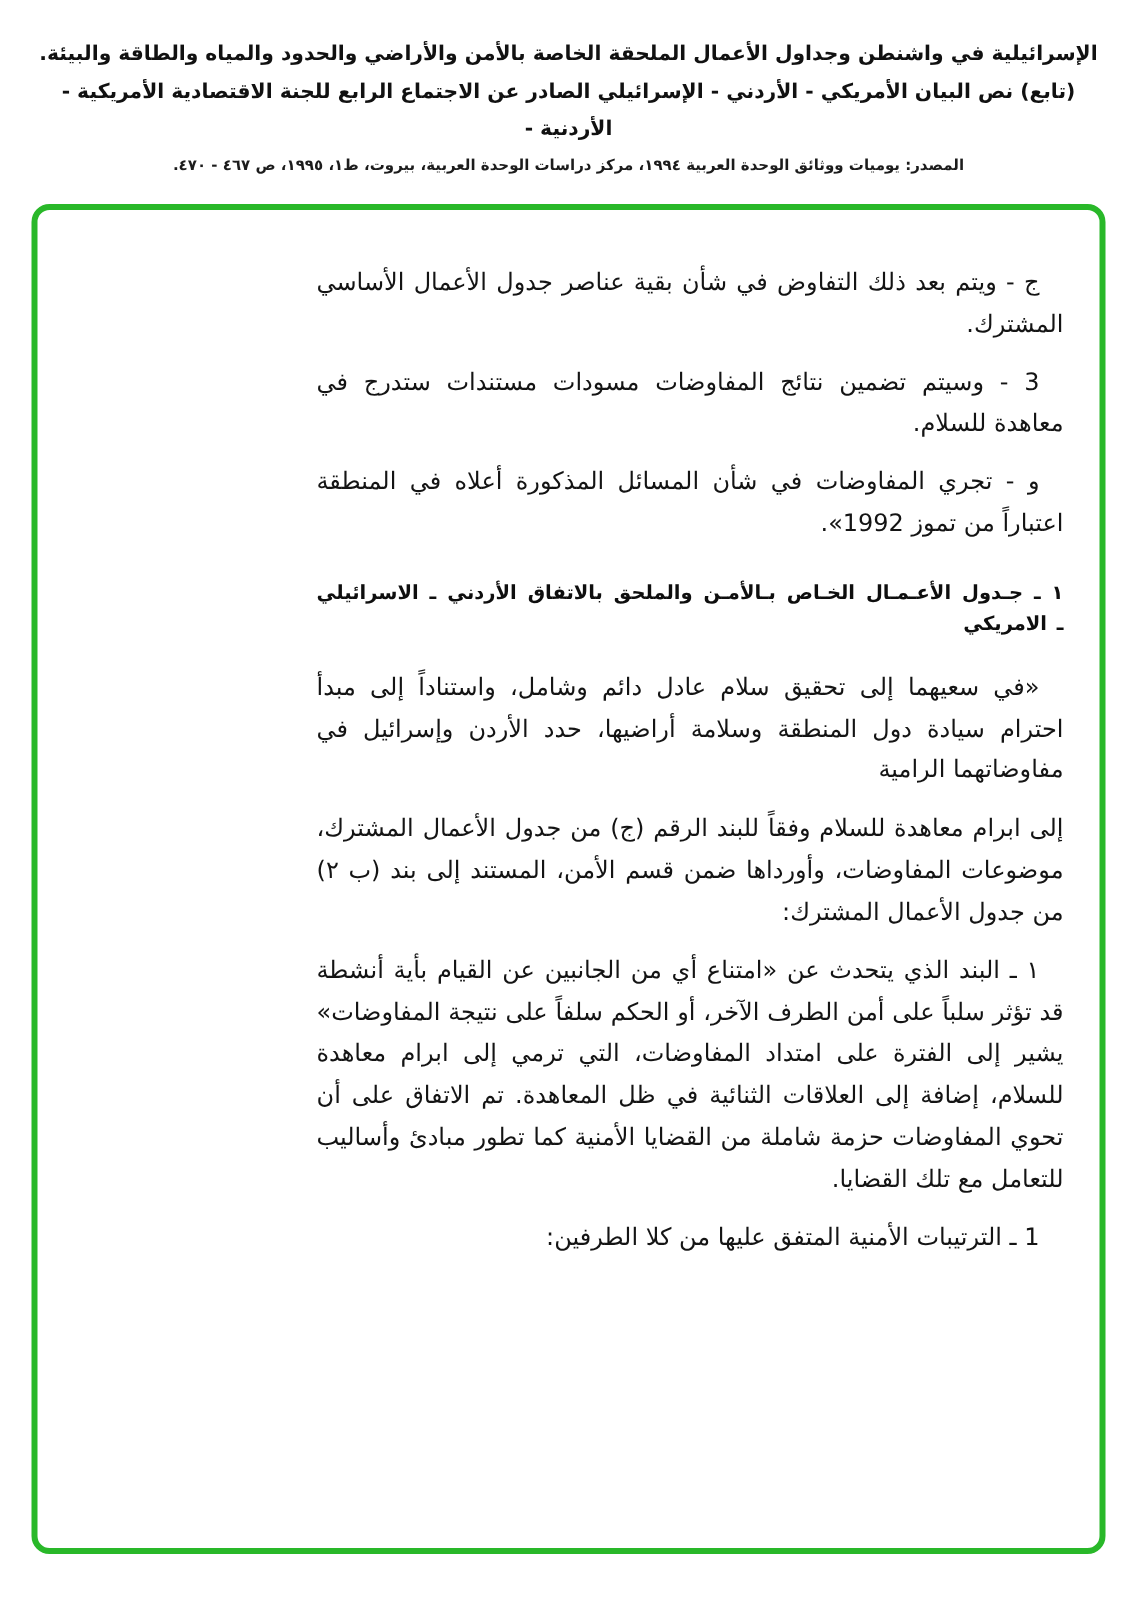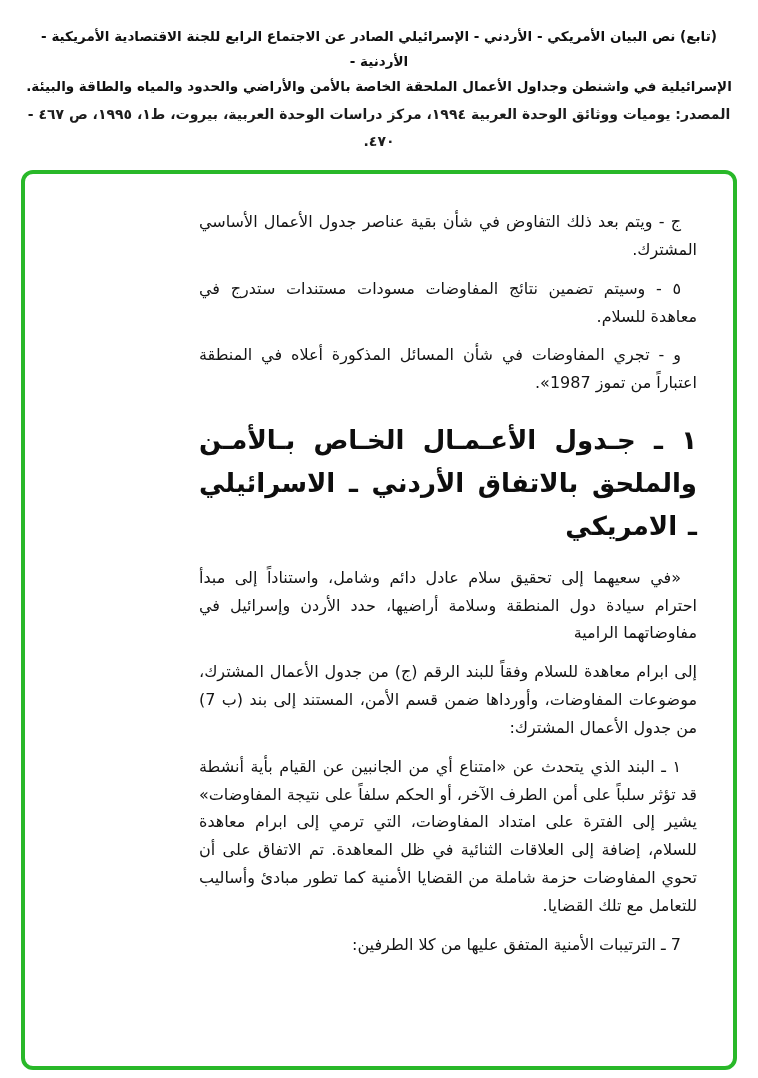--- a/index.html
+++ b/index.html
@@ -27,78 +27,78 @@
     direction: rtl;
   }
   .doc-header .title-line {
     font-weight: bold;
     font-size: 13.5px;
     line-height: 1.85;
     color: #111;
   }
   .doc-header .source-line {
     font-weight: bold;
-    font-size: 14px;
+    font-size: 10px;
     line-height: 1.9;
     margin-top: 2px;
     color: #1c1c1c;
   }
   .frame {
     box-sizing: border-box;
     margin: 16px 21px 0 21px;
     width: 716px;
     height: 900px;
     border: 4px solid #29b829;
     border-radius: 12px;
     background: #ffffff;
     overflow: hidden;
   }
   .text-column {
     direction: rtl;
     width: 498px;
-    margin: 34px 36px 0 auto;
+    margin: 34px 24px 0 auto;
     text-align: justify;
     font-size: 16px;
     line-height: 1.74;
     color: #141414;
   }
   .para {
     margin: 0 0 11px 0;
     text-indent: 16px;
   }
   .para.no-indent {
     text-indent: 0;
   }
   .section-heading {
     font-weight: bold;
-    font-size: 26px;
+    font-size: 13px;
     line-height: 1.65;
     margin: 22px 0 16px 0;
     text-indent: 0;
     word-spacing: 2px;
     color: #0e0e0e;
   }
 </style>
 </head>
 <body>
 
 <div class="page">
 
   <div class="doc-header">
+    <div class="title-line">الإسرائيلية في واشنطن وجداول الأعمال الملحقة الخاصة بالأمن والأراضي والحدود والمياه والطاقة والبيئة.</div>
     <div class="title-line">(تابع) نص البيان الأمريكي - الأردني - الإسرائيلي الصادر عن الاجتماع الرابع للجنة الاقتصادية الأمريكية - الأردنية -</div>
-    <div class="title-line">الإسرائيلية في واشنطن وجداول الأعمال الملحقة الخاصة بالأمن والأراضي والحدود والمياه والطاقة والبيئة.</div>
     <div class="source-line">المصدر: يوميات ووثائق الوحدة العربية ١٩٩٤، مركز دراسات الوحدة العربية، بيروت، ط١، ١٩٩٥، ص ٤٦٧ - ٤٧٠.</div>
   </div>
 
   <div class="frame">
     <div class="text-column">
       <p class="para">ج - ويتم بعد ذلك التفاوض في شأن بقية عناصر جدول الأعمال الأساسي المشترك.</p>
-      <p class="para">٥ - وسيتم تضمين نتائج المفاوضات مسودات مستندات ستدرج في معاهدة للسلام.</p>
-      <p class="para">و - تجري المفاوضات في شأن المسائل المذكورة أعلاه في المنطقة اعتباراً من تموز 1987».</p>
+      <p class="para">3 - وسيتم تضمين نتائج المفاوضات مسودات مستندات ستدرج في معاهدة للسلام.</p>
+      <p class="para">و - تجري المفاوضات في شأن المسائل المذكورة أعلاه في المنطقة اعتباراً من تموز 1992».</p>
       <h1 class="section-heading">١ ـ جـدول الأعـمـال الخـاص بـالأمـن والملحق بالاتفاق الأردني ـ الاسرائيلي ـ الامريكي</h1>
       <p class="para">«في سعيهما إلى تحقيق سلام عادل دائم وشامل، واستناداً إلى مبدأ احترام سيادة دول المنطقة وسلامة أراضيها، حدد الأردن وإسرائيل في مفاوضاتهما الرامية</p>
-      <p class="para no-indent">إلى ابرام معاهدة للسلام وفقاً للبند الرقم (ج) من جدول الأعمال المشترك، موضوعات المفاوضات، وأورداها ضمن قسم الأمن، المستند إلى بند (ب 7) من جدول الأعمال المشترك:</p>
+      <p class="para no-indent">إلى ابرام معاهدة للسلام وفقاً للبند الرقم (ج) من جدول الأعمال المشترك، موضوعات المفاوضات، وأورداها ضمن قسم الأمن، المستند إلى بند (ب ٢) من جدول الأعمال المشترك:</p>
       <p class="para">١ ـ البند الذي يتحدث عن «امتناع أي من الجانبين عن القيام بأية أنشطة قد تؤثر سلباً على أمن الطرف الآخر، أو الحكم سلفاً على نتيجة المفاوضات» يشير إلى الفترة على امتداد المفاوضات، التي ترمي إلى ابرام معاهدة للسلام، إضافة إلى العلاقات الثنائية في ظل المعاهدة. تم الاتفاق على أن تحوي المفاوضات حزمة شاملة من القضايا الأمنية كما تطور مبادئ وأساليب للتعامل مع تلك القضايا.</p>
-      <p class="para">7 ـ الترتيبات الأمنية المتفق عليها من كلا الطرفين:</p>
+      <p class="para">1 ـ الترتيبات الأمنية المتفق عليها من كلا الطرفين:</p>
     </div>
   </div>
 
 </div>
 
 </body></html>

